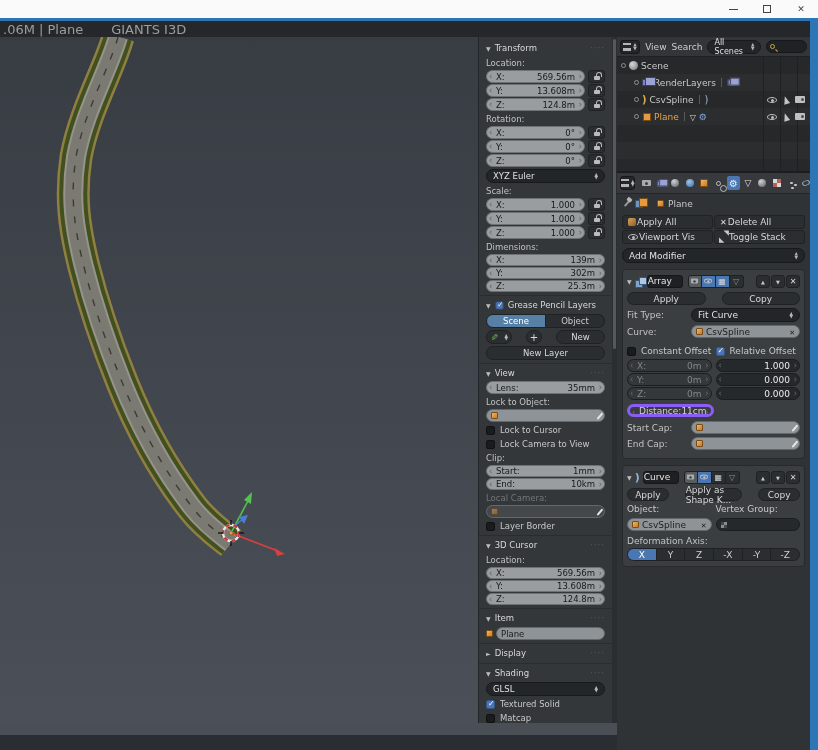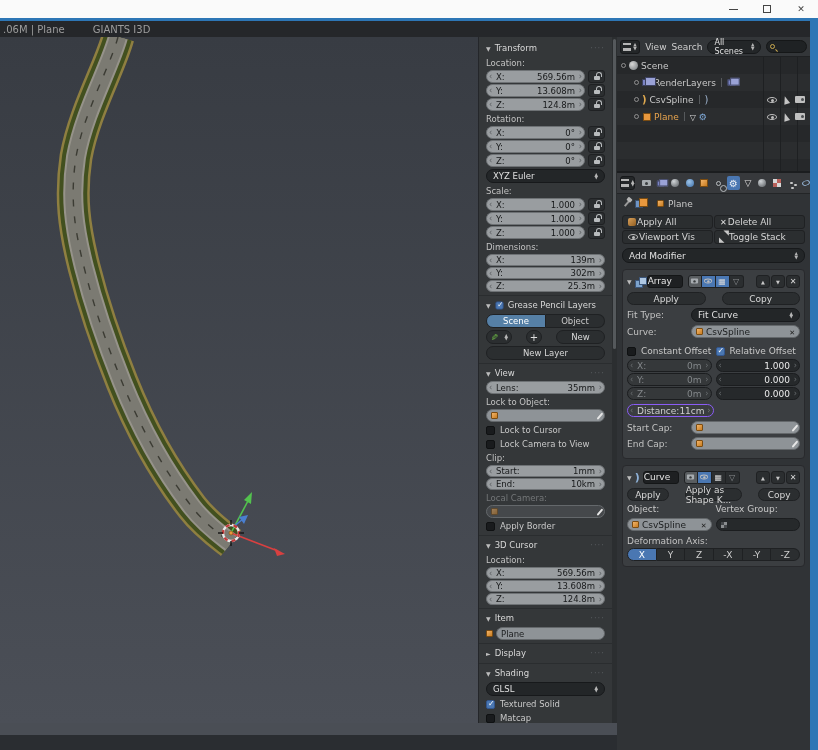--- a/index.html
+++ b/index.html
@@ -6,21 +6,21 @@
 body{width:818px;height:750px;position:relative;overflow:hidden;background:#4a4e55;
  font-family:"DejaVu Sans","Liberation Sans",sans-serif;font-size:9px;color:#c8c8c8}
 
 .titlebar{position:absolute;left:0;top:0;width:818px;height:18px;background:#fafafa;display:flex;justify-content:flex-end}
 .wbtn{width:34px;height:18px;display:flex;align-items:center;justify-content:center;color:#444}
 .glyph-min{width:9px;border-top:1px solid #444}
 .glyph-max{width:8px;height:8px;border:1px solid #444}
 .glyph-close::before{content:"✕";font-size:9px;color:#444}
 .accent-top{position:absolute;left:0;top:18px;width:818px;height:3px;background:#2d76b5}
 .accent-right{position:absolute;right:0;top:21px;width:8px;height:729px;background:#2d76b5}
-.infobar{position:absolute;left:0;top:21px;width:810px;height:16px;background:#25272a;display:flex;align-items:center;gap:28px;padding-left:3px;color:#9d9d9d;font-size:10px}
+.infobar{position:absolute;left:0;top:21px;width:810px;height:16px;background:#25272a;display:flex;align-items:center;gap:28px;padding-left:3px;color:#9d9d9d;font-size:13px}
 
 .viewport{position:absolute;left:0;top:37px;width:617px;height:686px;background:linear-gradient(180deg,#383c43 0%,#4b4f57 100%);overflow:hidden}
 .vp-bottom{position:absolute;left:0;top:735px;width:617px;height:15px;background:#2a2d31}
 
 .phead{display:flex;align-items:center;gap:4px;height:14px;margin:2px 0 1px;color:#d8d8d8}
 .phead .dots{margin-left:auto;color:#54575a;letter-spacing:1px}
 .g-down::before{content:"▼";font-size:6px;color:#bdbdbd}
 .g-right::before{content:"►";font-size:6px;color:#bdbdbd}
 .sep{border-top:1px solid #2a2d2f;margin:3px -7px 2px}
 .plabel{color:#c2c2c2;margin:3px 0 2px;height:10px}
@@ -149,21 +149,21 @@
 .modbtns{display:flex;gap:16px;margin:3px 0}
 .modbtns .dbtn{flex:1;height:13px}
 .lrow{display:flex;align-items:center;gap:4px;margin:3px 0}
 .lbl{flex:0 0 60px;color:#c2c2c2}
 .offs{display:grid;grid-template-columns:1fr 1fr;gap:4px;margin-top:5px}
 .dfield{background:#26292b;color:#ececec;border:1px solid #1b1d1f;height:13px;border-radius:7px;display:flex;justify-content:flex-end;align-items:center;padding:0 9px;position:relative}
 .dfield::before{content:"‹";position:absolute;left:2px;top:0;line-height:11px;color:#6b6f72;font-size:8px}
 .dfield::after{content:"›";position:absolute;right:2px;top:0;line-height:11px;color:#6b6f72;font-size:8px}
 .dfield.dis{background:#35383a;color:#83878a;justify-content:space-between}
 .grid2{display:grid;grid-template-columns:1fr 1fr;gap:4px;margin-top:4px;align-items:center}
-.distf{width:50%;background:#3a3d40;border:1px solid #8b5cf6;border-radius:7px;height:13px;display:flex;justify-content:space-between;align-items:center;padding:0 9px;color:#cfcfcf;position:relative;margin-top:4px}
+.distf{width:50%;background:#3a3d40;border:3px solid #8b5cf6;border-radius:7px;height:13px;display:flex;justify-content:space-between;align-items:center;padding:0 9px;color:#cfcfcf;position:relative;margin-top:4px}
 .distf::before{content:"‹";position:absolute;left:2px;top:0;line-height:11px;color:#74787b;font-size:8px}
 .distf::after{content:"›";position:absolute;right:2px;top:0;line-height:11px;color:#74787b;font-size:8px}
 .vgfield{background:#26292b;border:1px solid #1b1d1f;border-radius:7px;height:13px;display:flex;align-items:center;padding:0 4px;gap:3px}
 .i-vg{width:6px;height:6px;background:conic-gradient(#8a8d90 0 25%,#45484b 0 50%,#8a8d90 0 75%,#45484b 0)}
 .axrow{display:flex;margin-top:2px}
 .axbtn{flex:1;height:13px;background:#2b2e30;border:1px solid #1f2123;border-left:none;display:flex;align-items:center;justify-content:center;color:#cfcfcf}
 .axbtn:first-child{border-left:1px solid #1f2123;border-radius:7px 0 0 7px}
 .axbtn:last-child{border-radius:0 7px 7px 0}
 .axbtn.active{background:#4a77b2;color:#fff}
 </style>
@@ -384,21 +384,21 @@
           <span class="v">10km</span>
         </div>
     </div>
     <div class="plabel dis">Local Camera:</div>
     <div class="objfield dis">
         <span class="cube faint"></span>
         <span class="dropper"></span>
       </div>
     <div class="cbrow">
         <span class="cb"></span>
-        <span>Apply Border</span>
+        <span>Layer Border</span>
       </div>
 
     <div class="sep"></div>
     <div class="phead">
       <span class="g-down"></span>
       <span>3D Cursor</span>
       <span class="dots">····</span>
     </div>
     <div class="plabel">Location:</div>
     <div class="stack">

